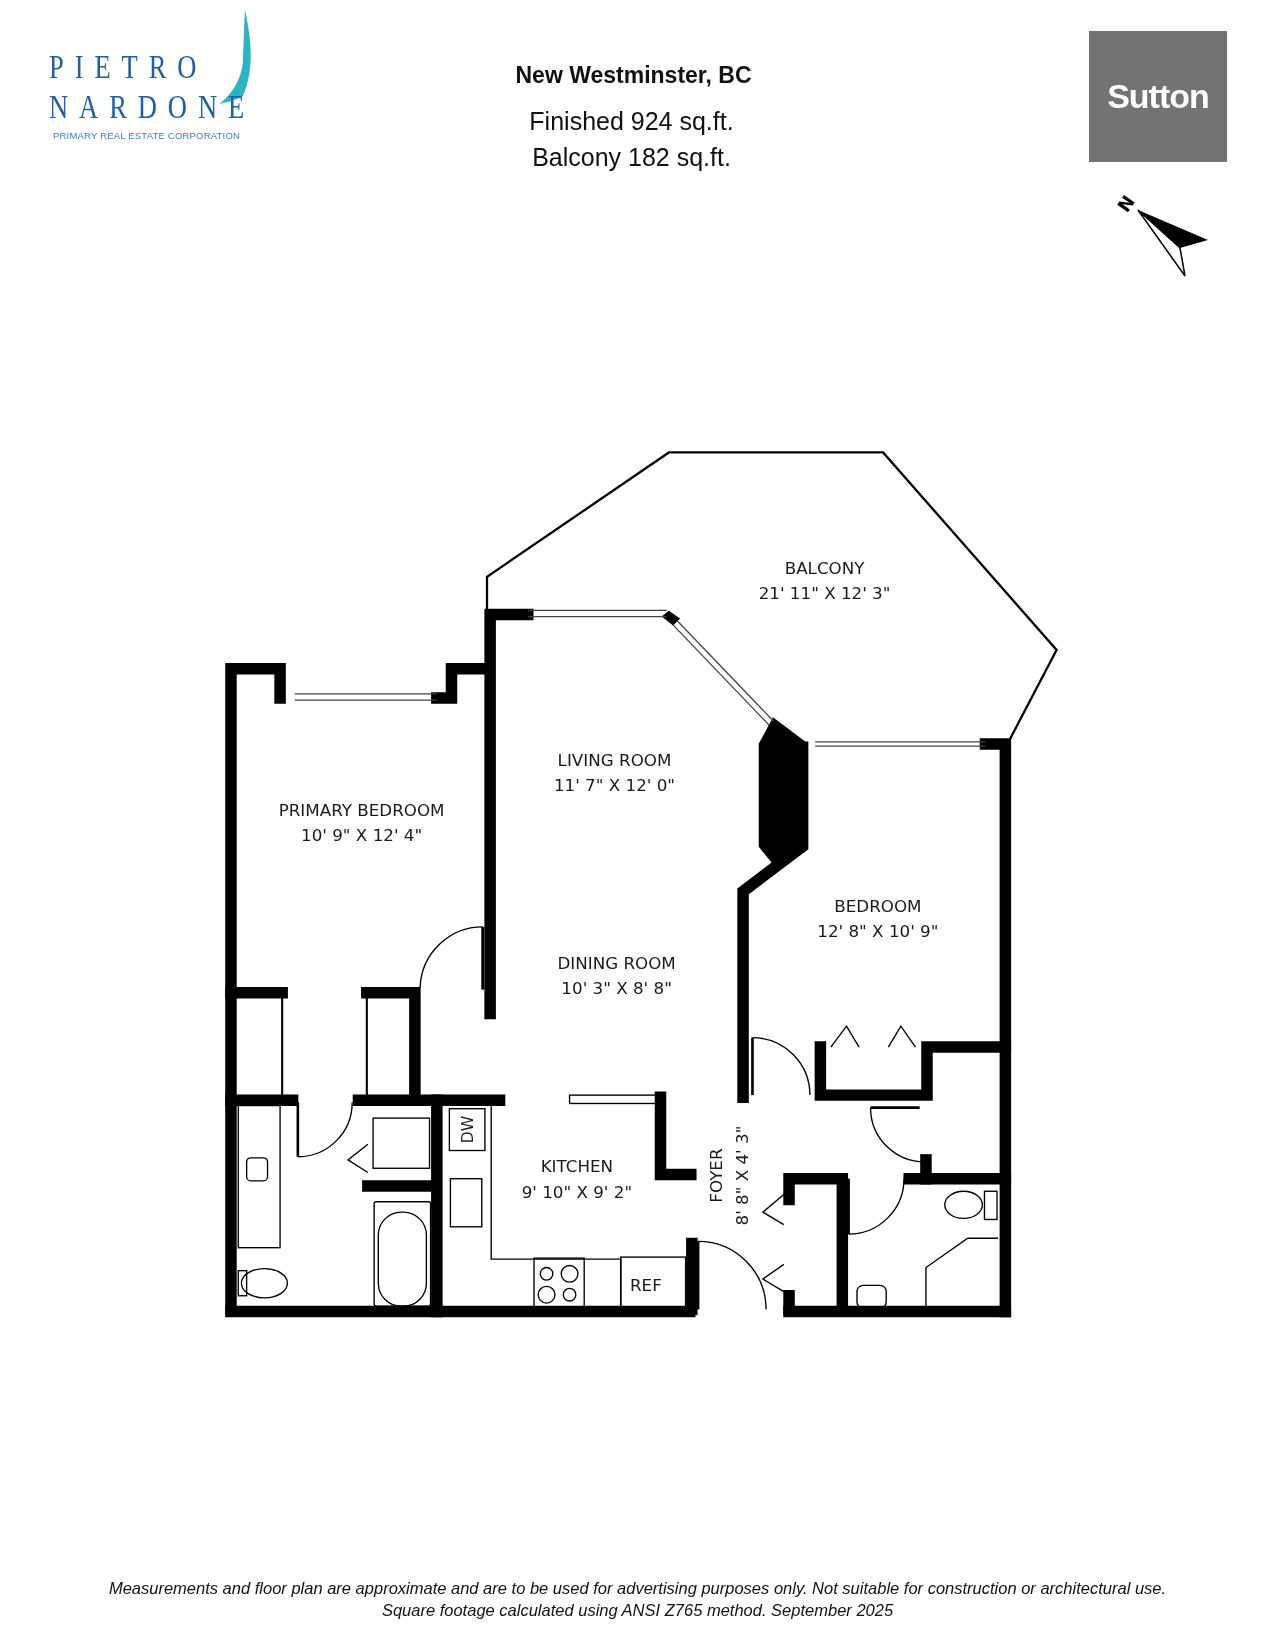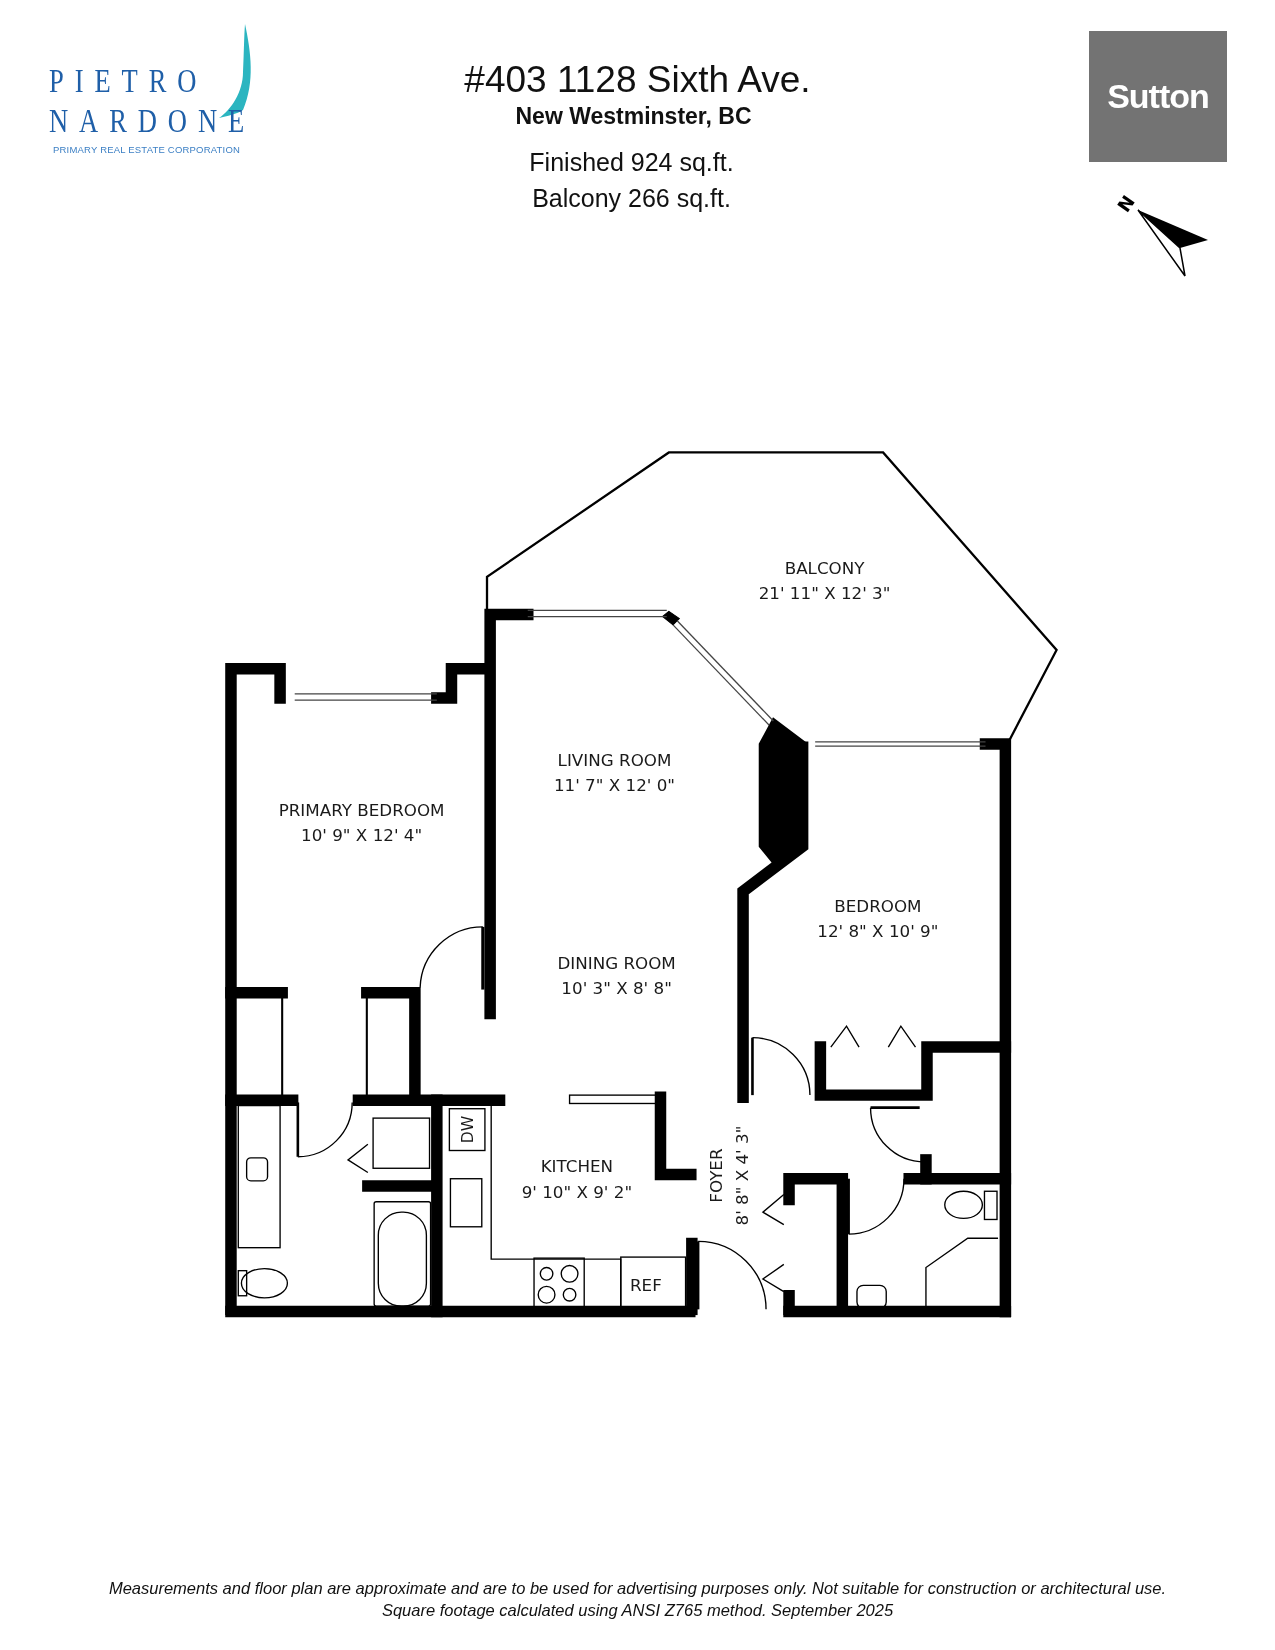--- a/index.html
+++ b/index.html
@@ -1,17 +1,17 @@
 <!DOCTYPE html>
 <html><head>
 <meta charset="utf-8">
 <style>
   html,body{margin:0;padding:0;background:#ffffff;}
   body{width:1275px;height:1650px;position:relative;overflow:hidden;font-family:"Liberation Sans","DejaVu Sans",sans-serif;color:#111;}
-  .logo{position:absolute;left:45px;top:22px;width:215px;height:140px;}
+  .logo{position:absolute;left:45px;top:8px;width:215px;height:140px;}
   .logo-line{position:absolute;left:4px;font-family:"Liberation Serif","DejaVu Serif",serif;color:#1f5fa8;font-size:34px;letter-spacing:14px;transform:scaleX(0.78);transform-origin:left top;line-height:1;}
   .logo-l1{top:42px;}
   .logo-l2{top:82px;}
   .logo-sub{position:absolute;left:8px;top:122px;font-size:9.5px;color:#3b7fc4;letter-spacing:0.2px;white-space:nowrap;}
   .logo-sail{position:absolute;left:172px;top:0px;}
   .header{position:absolute;left:0;top:60px;width:1275px;text-align:center;}
   .title{font-size:37px;font-weight:400;line-height:1.1;margin:0;color:#111;}
   .subtitle{font-size:23px;font-weight:700;margin:2px 8px 0 0;color:#111;}
   .sqft{font-size:25px;margin:14px 12px 0 0;line-height:1.45;color:#111;}
   .sutton{position:absolute;left:1089px;top:31px;width:138px;height:131px;background:#737373;display:flex;align-items:center;justify-content:center;}
@@ -27,25 +27,24 @@
 <div class="logo">
   <svg class="logo-sail" width="40" height="100" viewBox="0 0 40 100">
     <path d="M28 2 C 34 30, 38 60, 26 88 C 20 92, 10 94, 2 96 C 14 88, 26 70, 26 50 C 27 30, 27 15, 28 2 Z" fill="#2bb5c0"></path>
   </svg>
   <div class="logo-line logo-l1">PIETRO</div>
   <div class="logo-line logo-l2">NARDONE</div>
   <div class="logo-sub">PRIMARY REAL ESTATE CORPORATION</div>
 </div>
 
 <div class="header">
-  <p class="title">#403 1128 Sixth Ave.</p>
   <p class="subtitle">New Westminster, BC</p>
   <p class="sqft">
     <span>Finished 924 sq.ft.</span><br>
-    <span>Balcony 266 sq.ft.</span>
+    <span>Balcony 182 sq.ft.</span>
   </p>
 </div>
 
 <div class="sutton">
   <span>Sutton</span>
 </div>
 
 <svg class="compass" width="100" height="90" viewBox="0 0 100 90">
   <text x="8" y="22" font-size="18" font-weight="700" transform="rotate(-55 14 14)" fill="#000" font-family="DejaVu Sans, sans-serif">N</text>
   <polygon points="28,20 98,50 70,58" fill="#000"></polygon>

